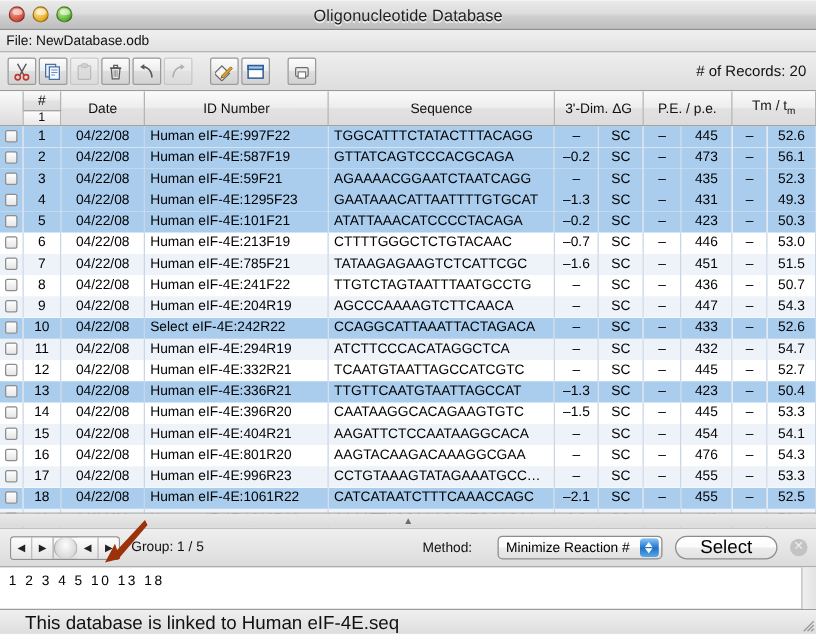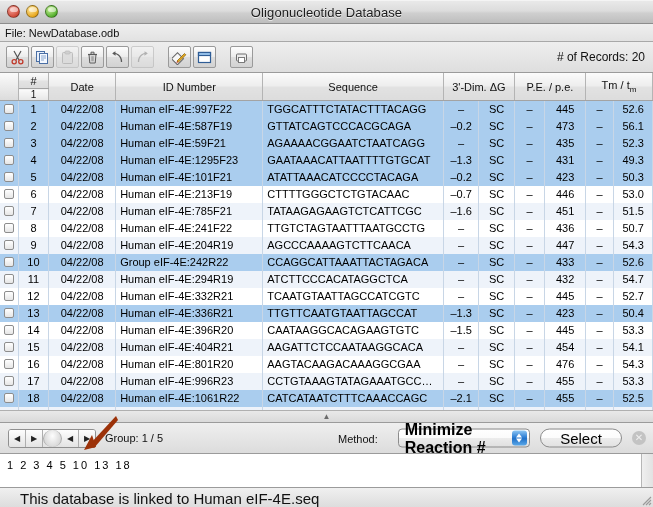--- a/index.html
+++ b/index.html
@@ -210,23 +210,22 @@
   }
   .methodlabel { font-size: 11px; color: #111; }
   .popup {
     position: relative;
     height: 19px; width: 132px;
     border: 1px solid #8c8c8c;
     border-radius: 4px;
     background: linear-gradient(to bottom,#ffffff 0%,#fbfbfb 48%,#ececec 52%,#e0e0e0 100%);
     display: flex; align-items: center;
     padding-left: 6px;
-    font-size: 16px; color: #000;
+    font-size: 11px; color: #000;
     box-sizing: border-box;
-    font-weight: bold;
   }
   .popup .arrows {
     position: absolute; right: 2px; top: 1px;
     width: 15px; height: 15px;
     border-radius: 3px;
     background: linear-gradient(to bottom,#8ec7f4,#2f7fd4 45%,#2272c9 55%,#5aa8e8);
     display: flex; flex-direction: column;
     align-items: center; justify-content: center;
     gap: 1px;
   }
@@ -550,21 +549,21 @@
             <td class="c-right">447</td>
             <td class="c-right">–</td>
             <td class="c-right nb">54.3</td>
           </tr>
           <tr class="r-sel">
             <td class="c-chk">
               <div class="chk"></div>
             </td>
             <td class="c-num">10</td>
             <td class="c-date">04/22/08</td>
-            <td class="c-id">Group eIF-4E:242R22</td>
+            <td class="c-id">Select eIF-4E:242R22</td>
             <td class="c-seq">CCAGGCATTAAATTACTAGACA</td>
             <td class="c-right">–</td>
             <td class="c-right">SC</td>
             <td class="c-right">–</td>
             <td class="c-right">433</td>
             <td class="c-right">–</td>
             <td class="c-right nb">52.6</td>
           </tr>
           <tr class="r-stripe">
             <td class="c-chk">

